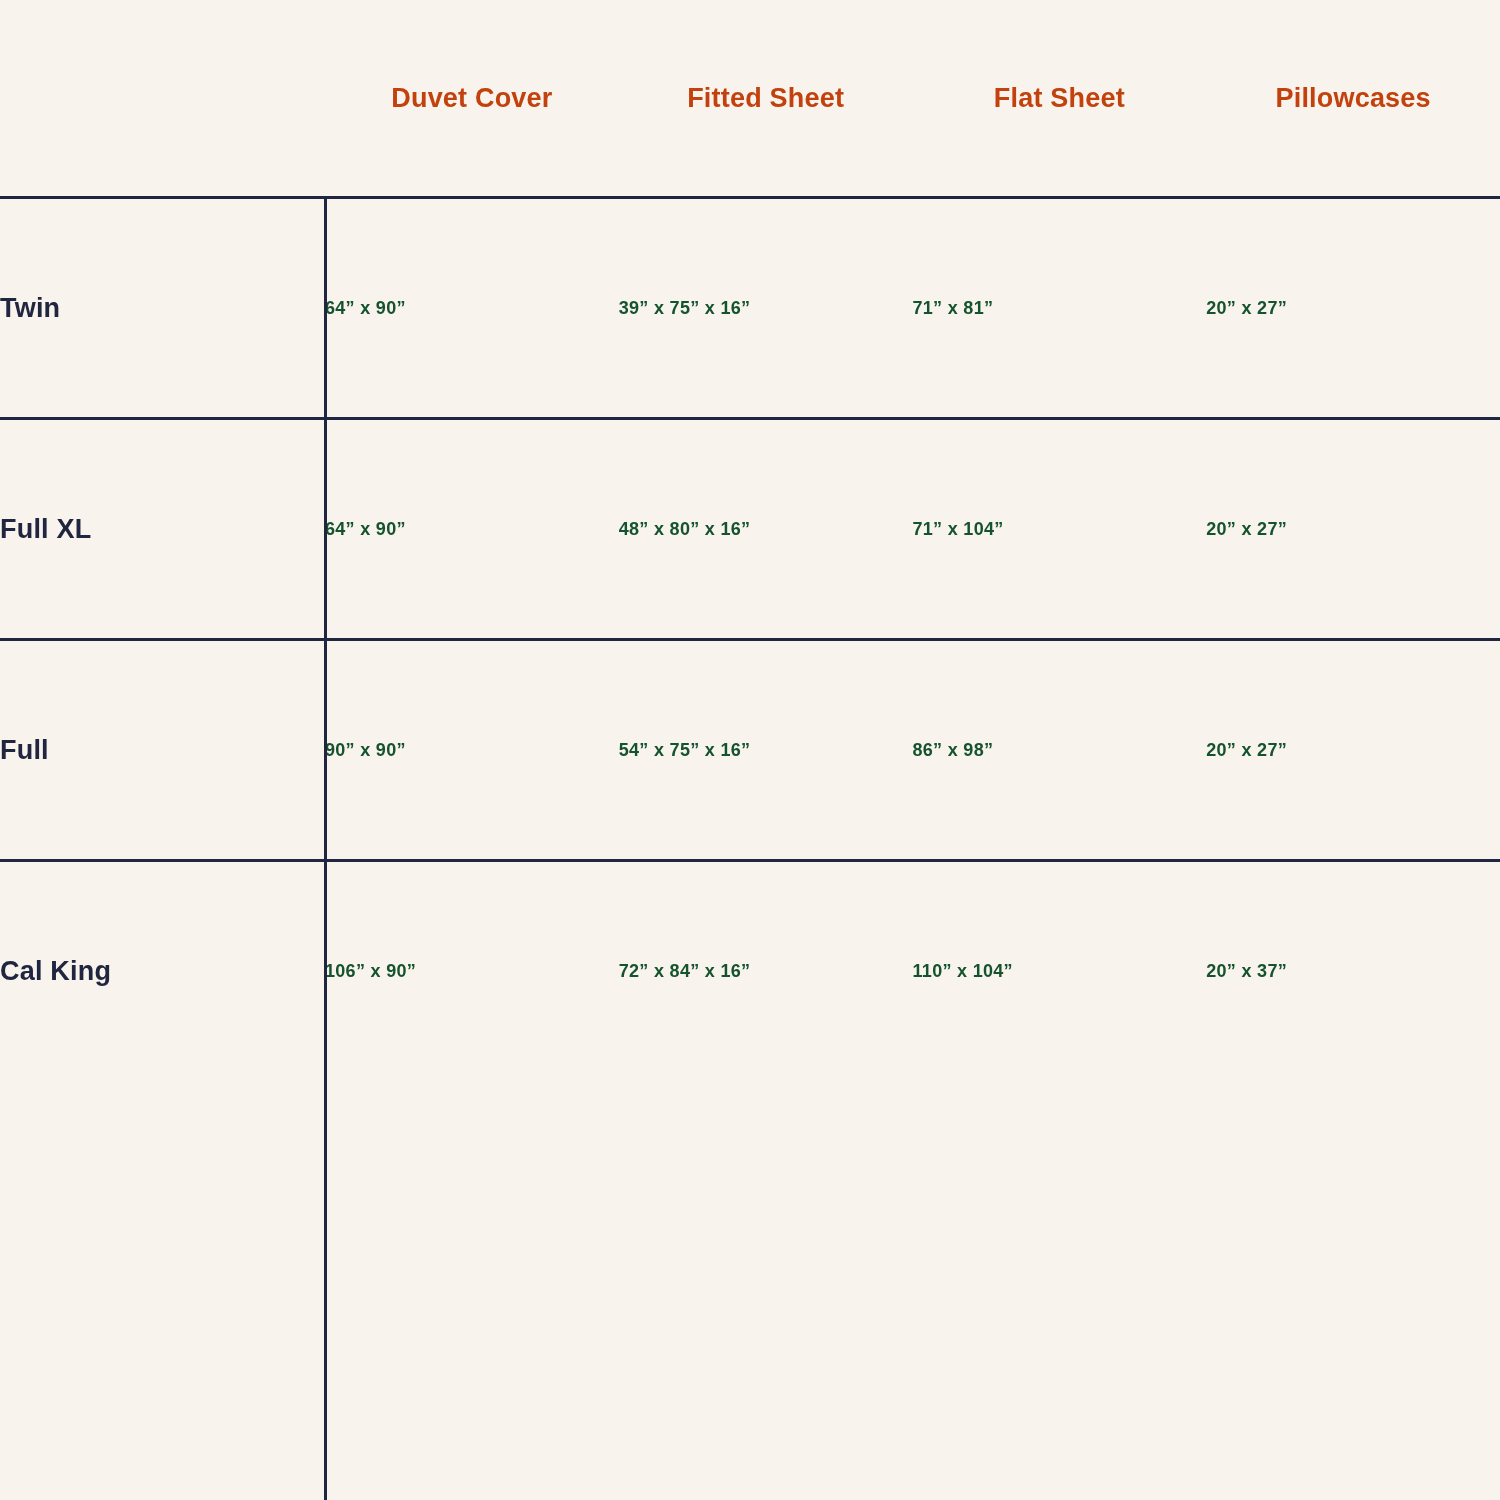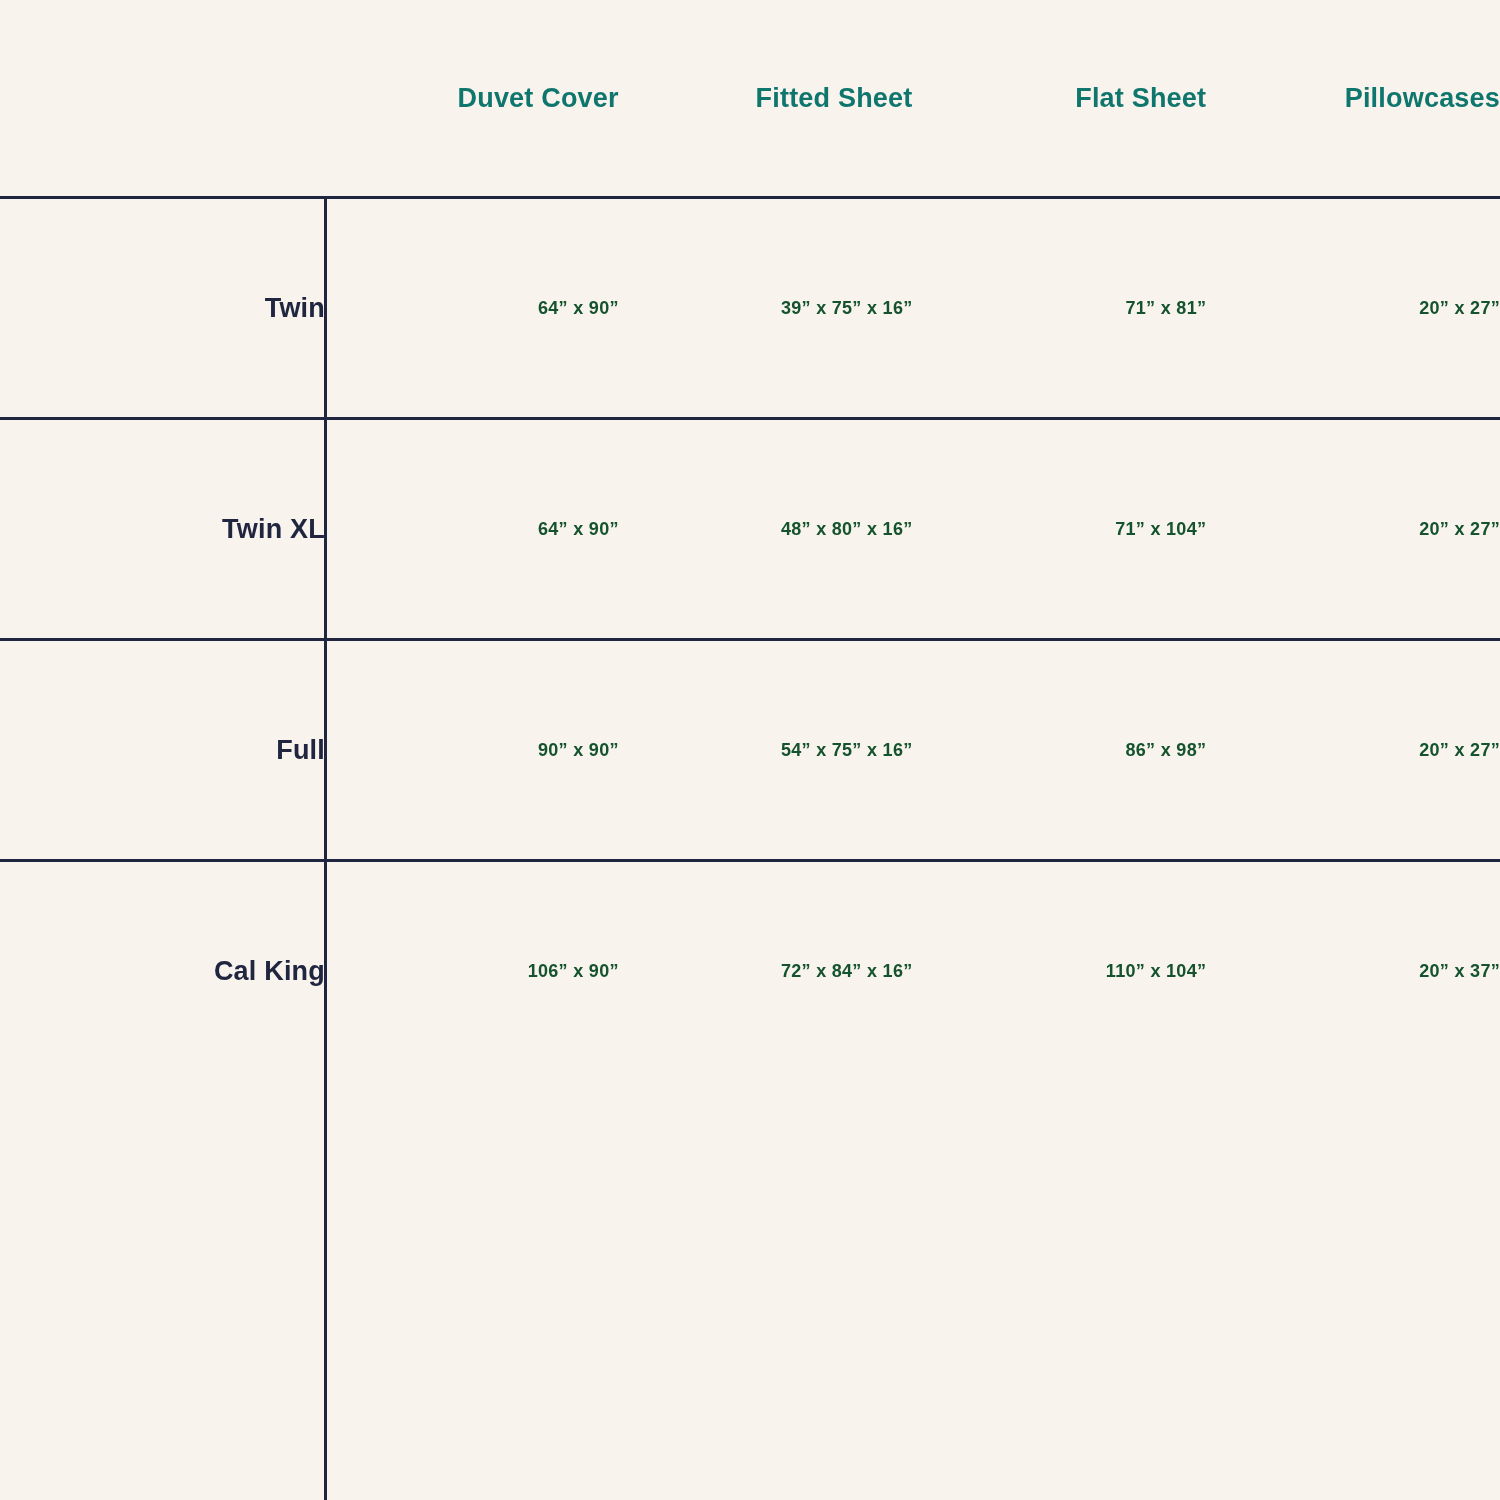--- a/index.html
+++ b/index.html
@@ -31,34 +31,34 @@
   }
 
   
   col.c-size  { width: 325px; }
   col.c-data  { width: 293.75px; }
 
   thead th {
     height: 196px;
     padding: 0;
     vertical-align: middle;
-    text-align: right;
+    text-align: center;
     font-weight: 700;
     font-size: 27px;
     letter-spacing: 0.2px;
-    color: #0f766e;
+    color: #c2410c;
     border: 0;
   }
   thead th.size-head { font-size: 0; }
 
   tbody td {
     height: 218px;
     padding: 0;
     vertical-align: middle;
-    text-align: right;
+    text-align: left;
     border-top: 3px solid #20263f;
   }
 
   tbody td.size-cell {
     font-weight: 700;
     font-size: 27px;
     letter-spacing: 0.2px;
     color: #20263f;
   }
 
@@ -105,21 +105,21 @@
 
     <tbody>
       <tr>
         <td class="size-cell">Twin</td>
         <td class="val-cell">64” x 90”</td>
         <td class="val-cell">39” x 75” x 16”</td>
         <td class="val-cell">71” x 81”</td>
         <td class="val-cell">20” x 27”</td>
       </tr>
       <tr>
-        <td class="size-cell">Twin XL</td>
+        <td class="size-cell">Full XL</td>
         <td class="val-cell">64” x 90”</td>
         <td class="val-cell">48” x 80” x 16”</td>
         <td class="val-cell">71” x 104”</td>
         <td class="val-cell">20” x 27”</td>
       </tr>
       <tr>
         <td class="size-cell">Full</td>
         <td class="val-cell">90” x 90”</td>
         <td class="val-cell">54” x 75” x 16”</td>
         <td class="val-cell">86” x 98”</td>

